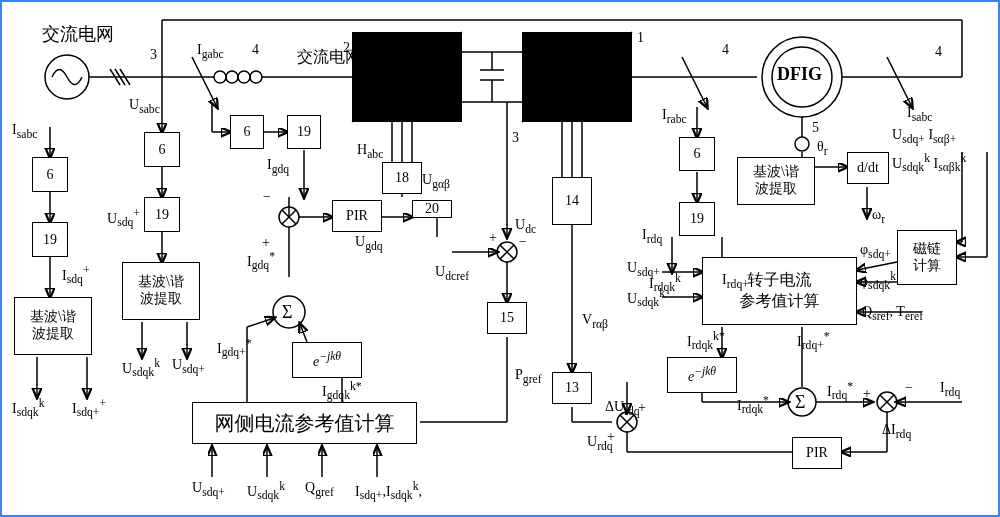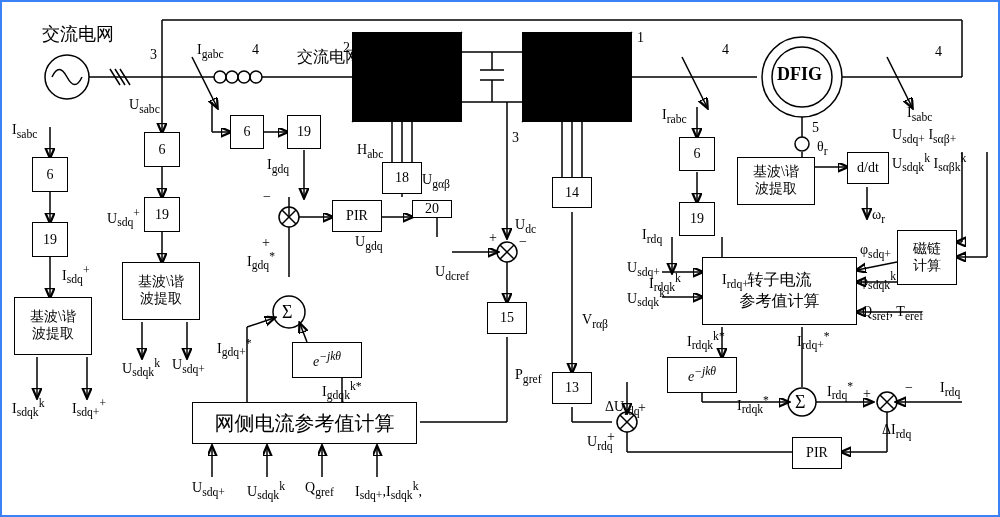--- a/index.html
+++ b/index.html
@@ -228,21 +228,21 @@
 
 <div class="text" style="left:280px;top:300px;font-size:18px;">Σ</div>
 <div class="box" style="left:290px;top:340px;width:70px;height:36px;font-style:italic;">
       <span>e<sup>−jkθ</sup></span>
     </div>
 
 <div class="box" style="left:190px;top:400px;width:225px;height:42px;font-size:20px;">网侧电流参考值计算</div>
 
 <div class="box" style="left:485px;top:300px;width:40px;height:32px;">15</div>
 
-<div class="box" style="left:550px;top:175px;width:40px;height:31px;">14</div>
+<div class="box" style="left:550px;top:175px;width:40px;height:48px;">14</div>
 <div class="box" style="left:550px;top:370px;width:40px;height:32px;">13</div>
 
 <div class="box" style="left:677px;top:135px;width:36px;height:34px;">6</div>
 <div class="box" style="left:677px;top:200px;width:36px;height:34px;">19</div>
 
 <div class="box" style="left:735px;top:155px;width:78px;height:48px;white-space:pre-line;line-height:1.2;">基波\谐
 波提取</div>
 
 <div class="box" style="left:845px;top:150px;width:42px;height:32px;">d/dt</div>
 

